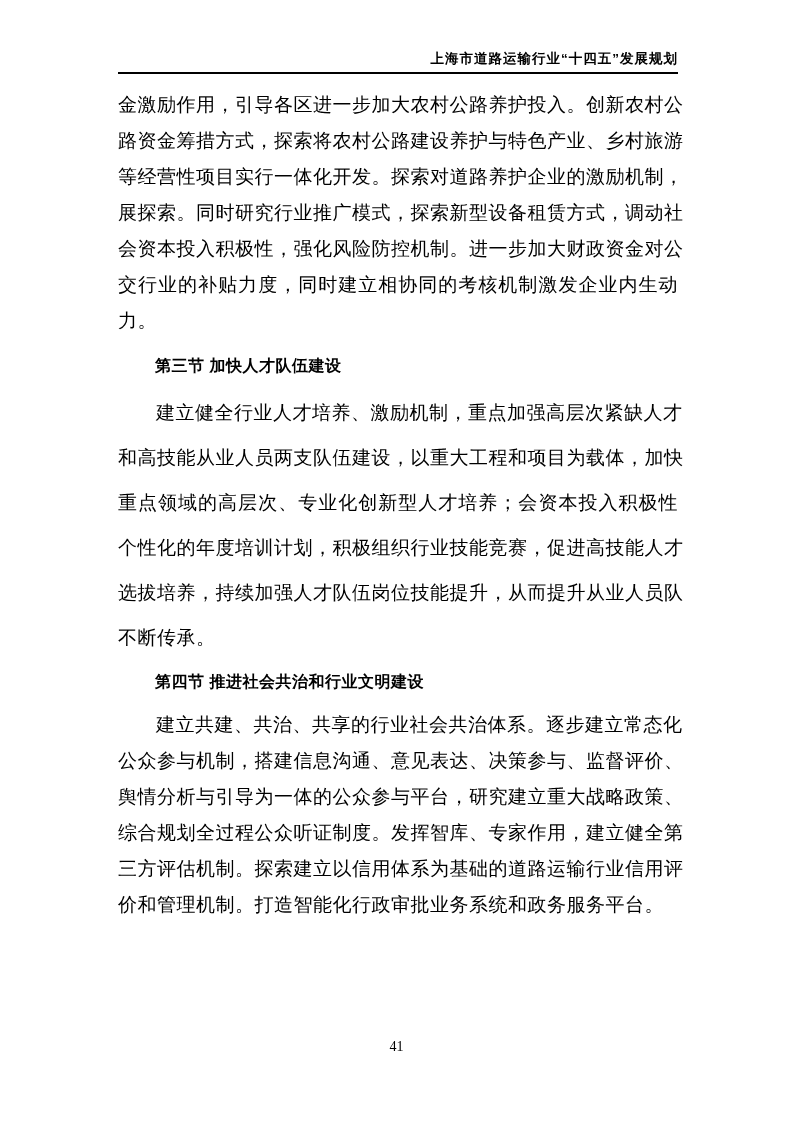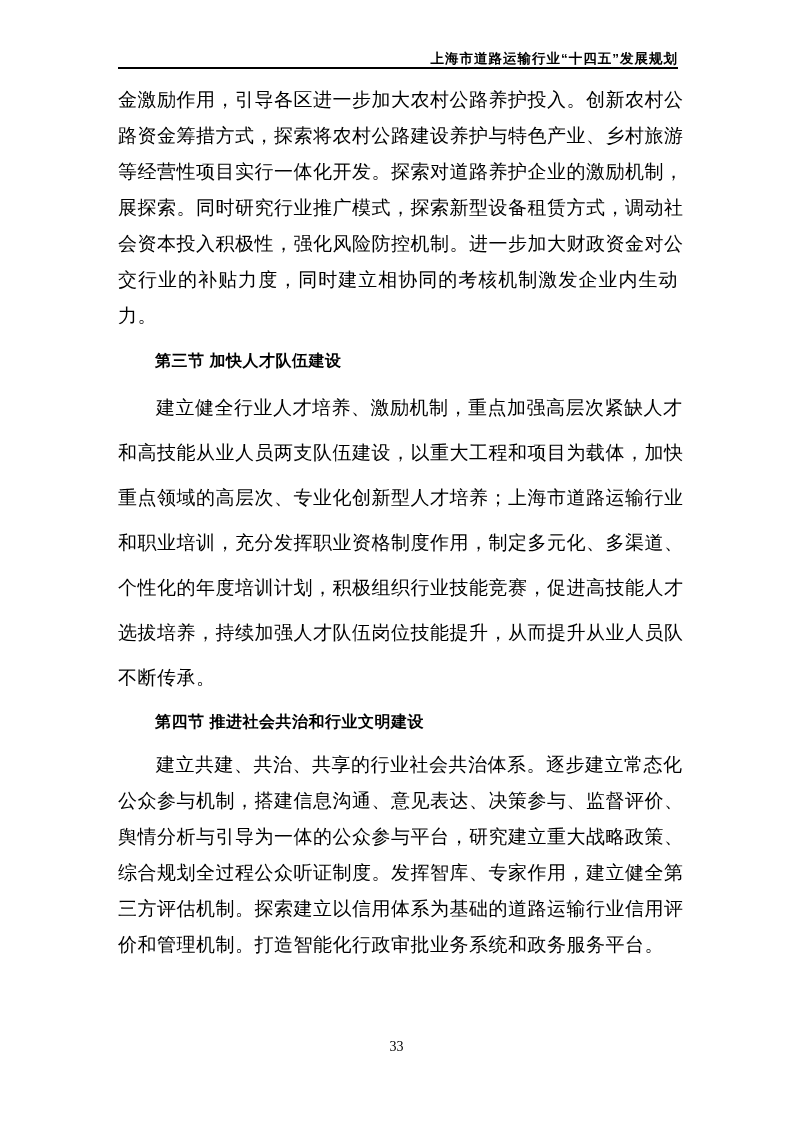--- a/index.html
+++ b/index.html
@@ -14,20 +14,21 @@
     overflow: hidden;
     font-family: "Liberation Serif", serif;
   }
   .doc-header {
     margin-top: 50px;
     text-align: right;
     font-family: "Liberation Sans", sans-serif;
     font-weight: bold;
     font-size: 13.5px;
     line-height: 17px;
+    padding-bottom: 5px;
     border-bottom: 2px solid #000000;
     letter-spacing: 1px;
   }
   .blocks { margin-top: 13px; }
   .para { margin: 0; }
   .para .line {
     font-size: 19px;
     line-height: 36px;
     text-align: justify;
     text-align-last: justify;
@@ -72,33 +73,32 @@
         <div class="line">等经营性项目实行一体化开发。探索对道路养护企业的激励机制，</div>
         <div class="line">展探索。同时研究行业推广模式，探索新型设备租赁方式，调动社</div>
         <div class="line">会资本投入积极性，强化风险防控机制。进一步加大财政资金对公</div>
         <div class="line">交行业的补贴力度，同时建立相协同的考核机制激发企业内生动</div>
         <div class="line para-end">力。</div>
       </div>
       <div class="heading">第三节 加快人才队伍建设</div>
       <div class="para tight">
         <div class="line first-indent">建立健全行业人才培养、激励机制，重点加强高层次紧缺人才</div>
         <div class="line">和高技能从业人员两支队伍建设，以重大工程和项目为载体，加快</div>
-        <div class="line">重点领域的高层次、专业化创新型人才培养；上海市道路运输行业</div>
-        <div class="line">和职业培训，充分发挥职业资格制度作用，制定多元化、多渠道、</div>
+        <div class="line">重点领域的高层次、专业化创新型人才培养；会资本投入积极性</div>
         <div class="line">个性化的年度培训计划，积极组织行业技能竞赛，促进高技能人才</div>
         <div class="line">选拔培养，持续加强人才队伍岗位技能提升，从而提升从业人员队</div>
         <div class="line para-end">不断传承。</div>
       </div>
       <div class="heading">第四节 推进社会共治和行业文明建设</div>
       <div class="para">
         <div class="line first-indent">建立共建、共治、共享的行业社会共治体系。逐步建立常态化</div>
         <div class="line">公众参与机制，搭建信息沟通、意见表达、决策参与、监督评价、</div>
         <div class="line">舆情分析与引导为一体的公众参与平台，研究建立重大战略政策、</div>
         <div class="line">综合规划全过程公众听证制度。发挥智库、专家作用，建立健全第</div>
         <div class="line">三方评估机制。探索建立以信用体系为基础的道路运输行业信用评</div>
         <div class="line para-end">价和管理机制。打造智能化行政审批业务系统和政务服务平台。</div>
       </div>
     </div>
 
   <div class="footer">
-    <span>33</span>
+    <span>41</span>
   </div>
 </div>
 
 </body></html>

